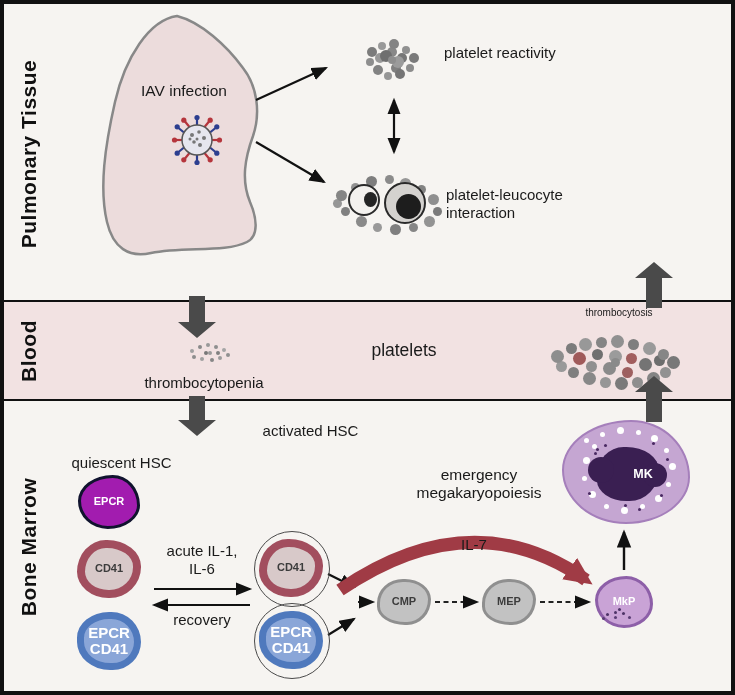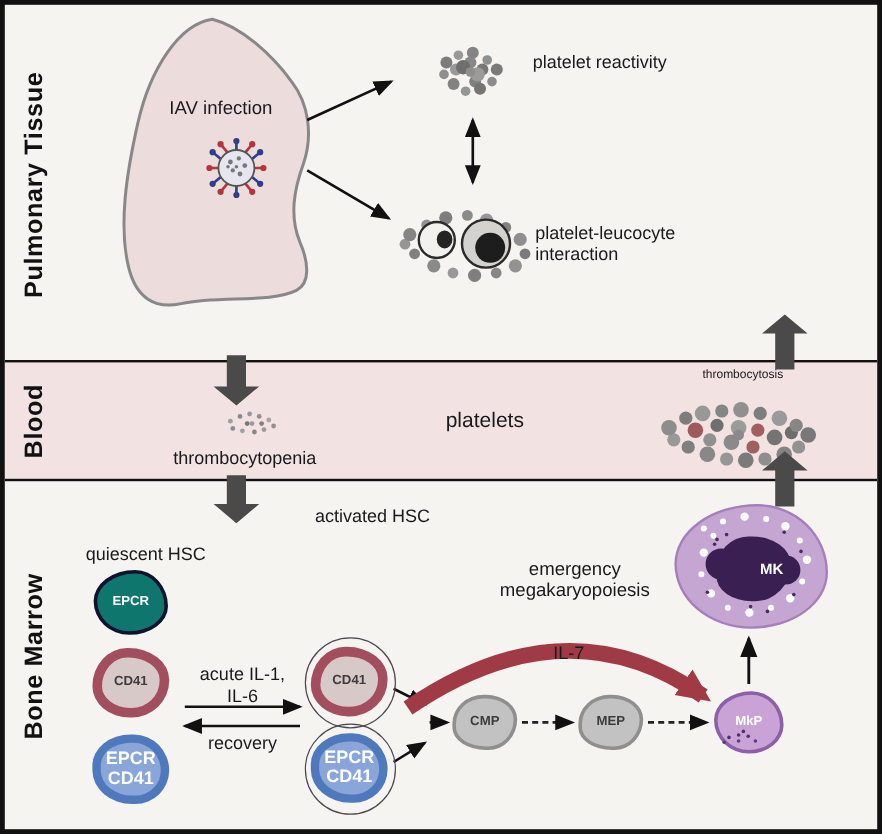--- a/index.html
+++ b/index.html
@@ -55,21 +55,21 @@
     -14px -20px 0 1px #858585,2px -21px 0 2px #909090,18px -18px 0 1px #7e7e7e,34px -14px 0 2px #9a9a9a,
     48px -8px 0 1px #868686,58px 0 0 2px #787878,50px 10px 0 1px #929292,38px 16px 0 2px #848484,
     22px 20px 0 1px #8e8e8e,6px 21px 0 2px #7a7a7a,-10px 20px 0 1px #969696,-26px 16px 0 2px #888,
     -42px 10px 0 1px #7f7f7f,-54px 4px 0 1px #999,-36px -4px 0 2px #a05a5a,-18px -8px 0 1px #6f6f6f,
     0 -6px 0 2px #9b9b9b,16px -4px 0 1px #a25e5e,30px 2px 0 2px #747474,-6px 6px 0 2px #8a8a8a,
     12px 10px 0 1px #9e6060,-24px 4px 0 1px #909090,44px -2px 0 1px #6d6d6d;}
 
   
   .cell{position:absolute; display:flex; align-items:center; justify-content:center; text-align:center;
     font-weight:bold; box-sizing:border-box; line-height:1.05;}
-  .cell-epcr{left:74px; top:471px; width:62px; height:54px; background:#0f766e; border:3px solid #10132e;
+  .cell-epcr{left:74px; top:471px; width:62px; height:54px; background:#a21caf; border:3px solid #10132e;
     border-radius:56% 44% 52% 48% / 48% 56% 44% 52%; color:#fff; font-size:11px;text-align:center;}
   .cell-cd41{width:64px; height:58px; background:#d8c9c9; border:8px solid #a24e5e;
     border-radius:46% 54% 50% 50% / 56% 46% 54% 46%; color:#3c3c3c; font-size:11px;}
   .cell-bi{width:64px; height:58px; background:#8aa6d8; border:7px solid #4f79bd;
     border-radius:52% 48% 46% 54% / 46% 54% 50% 50%; color:#fff; font-size:15px; padding:2px;}
   .pos-cd41-q{left:73px; top:536px;}
   .pos-bi-q{left:73px; top:608px;}
   .halo{position:absolute; width:76px; height:76px; border:1.5px solid #4a4a4a; border-radius:50%;
     box-sizing:border-box;}
   .halo .cell{position:absolute; left:4px; top:7px;}
@@ -218,21 +218,21 @@
   <div class="txt center" style="left:105px; top:78px; width:150px; font-size:15.5px;">IAV infection</div>
   <div class="txt" style="left:440px; top:40px; font-size:15px;">platelet reactivity</div>
   <div class="txt" style="left:442px; top:182px; width:150px; font-size:15px;">platelet-leucocyte interaction</div>
 
   <div class="txt center" style="left:325px; top:336px; width:150px; font-size:17.5px;">platelets</div>
   <div class="txt center" style="left:120px; top:370px; width:160px; font-size:15px;">thrombocytopenia</div>
   <div class="txt center" style="left:535px; top:303px; width:160px; font-size:10px;">thrombocytosis</div>
 
   <div class="txt center" style="left:65px; top:418px; width:105px; font-size:15px;margin-top:32px;">quiescent HSC</div>
   <div class="txt center" style="left:254px; top:418px; width:105px; font-size:15px;">activated HSC</div>
-  <div class="txt center" style="left:152px; top:538px; width:92px; font-size:15px;margin-top:12px;">acute IL-1, IL-6</div>
+  <div class="txt center" style="left:152px; top:538px; width:92px; font-size:15px;">acute IL-1, IL-6</div>
   <div class="txt center" style="left:152px; top:607px; width:92px; font-size:15px;">recovery</div>
   <div class="txt center" style="left:375px; top:462px; width:200px; font-size:15.5px;">emergency megakaryopoiesis</div>
   <div class="txt center" style="left:430px; top:532px; width:80px; font-size:15px;">IL-7</div>
 
   <div class="cell cell-epcr">
     <span>EPCR</span>
   </div>
   <div class="cell cell-cd41 pos-cd41-q">
     <span>CD41</span>
   </div>

